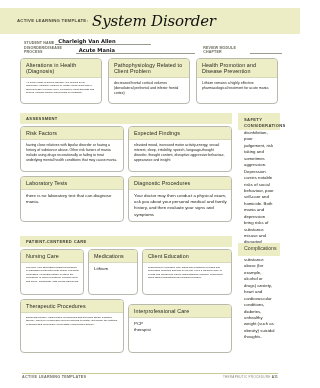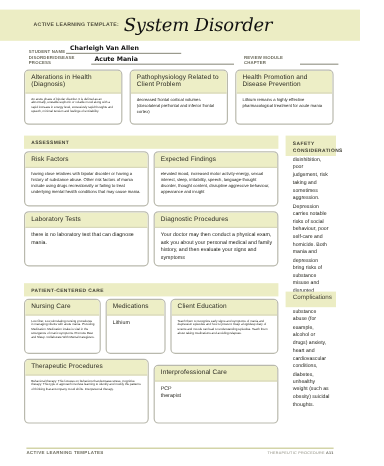--- a/index.html
+++ b/index.html
@@ -11,21 +11,21 @@
   }
   .page { position: relative; width: 300px; height: 388px; background: #fff; }
 
   
   .header-band {
     position: absolute; left: 0; top: 8px; width: 300px; height: 26px;
     background: #ecedc4;
   }
   .header-inner {
     position: absolute; left: 0; top: 8px; width: 300px; height: 26px;
-    display: flex; align-items: center; padding-left: 28px; gap: 4px;
+    display: flex; align-items: center; padding-left: 17px; gap: 4px;
   }
   .alt-label {
     font-size: 4.3px; letter-spacing: .25px; font-weight: 700;
     color: #4c4a3a; text-transform: uppercase; padding-bottom: 1px;
   }
   .sys-title {
     font-family: "DejaVu Serif", serif; font-style: italic;
     font-size: 15px; color: #111; letter-spacing: -.2px;
   }
 

